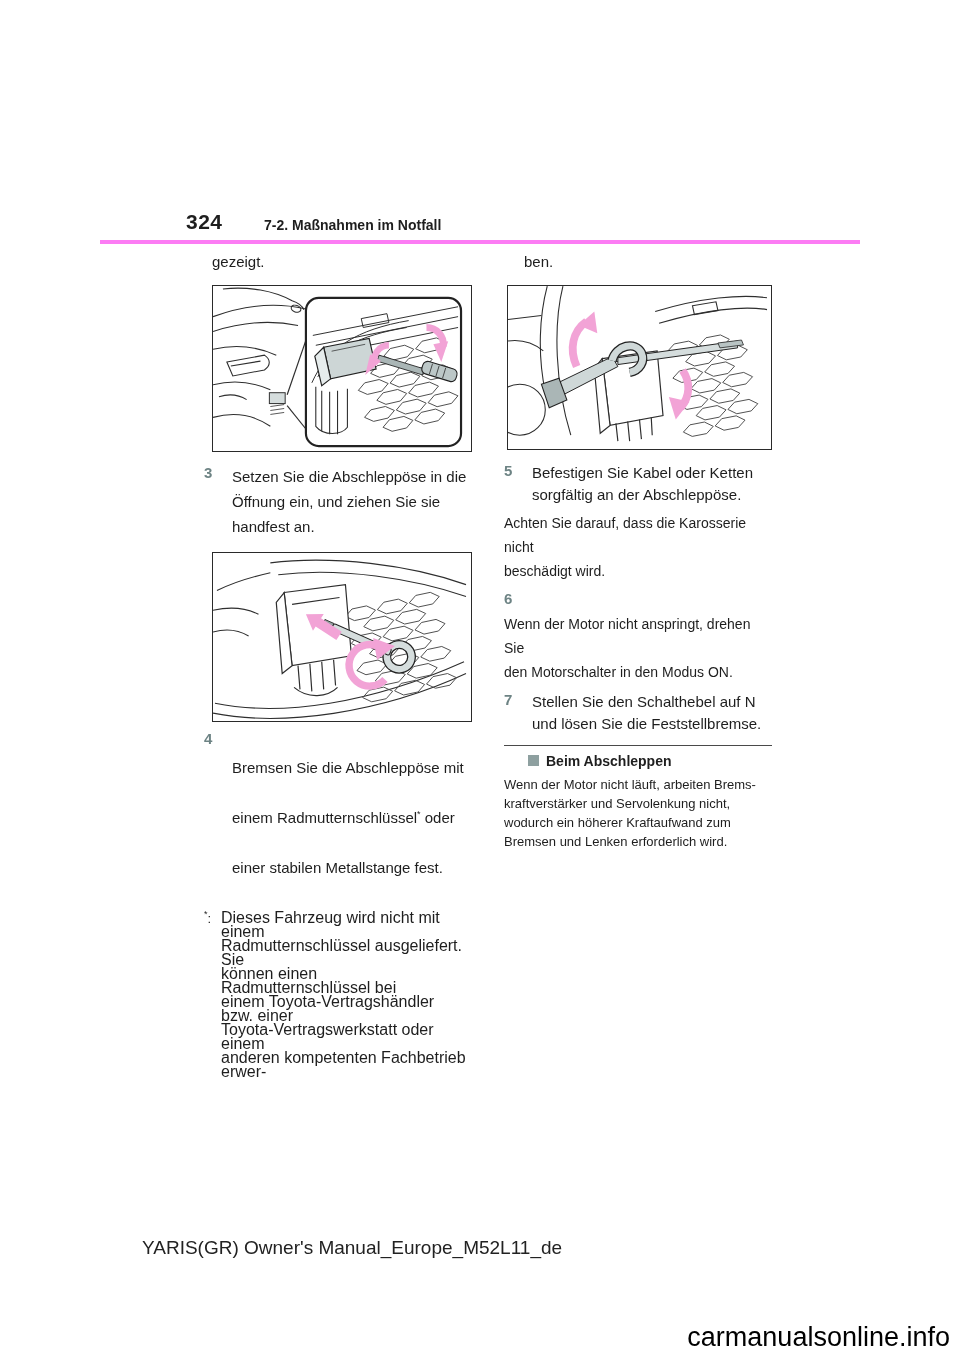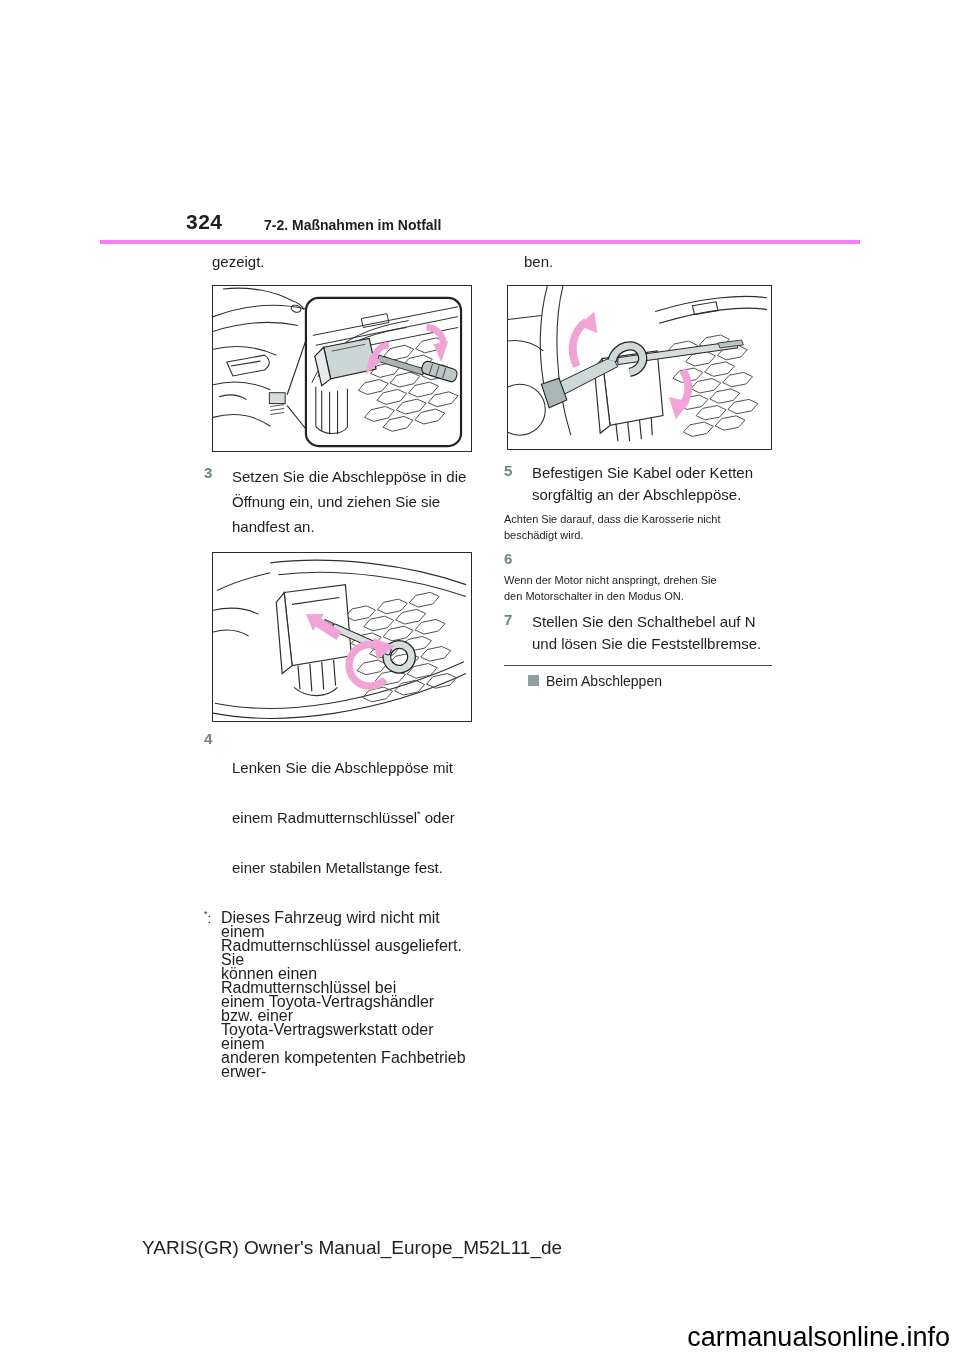--- a/index.html
+++ b/index.html
@@ -24,29 +24,29 @@
   .step .num{flex:none;width:28px;font-size:15px;font-weight:bold;color:#6d8384;}
   .step .stext{flex:1;font-size:15px;white-space:pre-line;}
   .col-left .step .stext, .col-left .step .sline{line-height:25px;}
   .col-right .step .stext{line-height:22px;}
   .col-right .step{margin-top:7px;}
   .col-right .step.first{margin-top:12px;}
   .step4{margin-top:8px;}
   .sline{font-size:15px;}
   sup{font-size:9px;line-height:0;vertical-align:6px;}
   
-  .note{font-size:11px;line-height:16px;white-space:pre-line;margin-top:5px;}
+  .note{font-size:14px;line-height:24px;white-space:pre-line;margin-top:5px;}
   
   .fn{display:flex;margin-top:6px;}
   .fnmark{flex:none;width:17px;font-size:13px;}
   .fntext{flex:1;font-size:16px;line-height:14px;white-space:pre-line;}
   
   .infobox{margin-top:10px;}
   .info-rule{border-top:1px solid #4a4a4a;height:0;margin-bottom:6px;}
-  .info-head{font-size:14px;font-weight:normal;line-height:18px;padding-left:24px;}
+  .info-head{font-size:14px;font-weight:bold;line-height:18px;padding-left:24px;}
   .sq{display:inline-block;width:11px;height:11px;background:#8ea0a0;margin-right:7px;}
   .info-text{font-size:13px;line-height:19px;white-space:pre-line;margin-top:5px;}
   
   .footer{position:absolute;left:142px;top:1237px;font-size:19px;color:#222;}
   .watermark{position:absolute;right:10px;top:1322px;font-size:27px;color:#000000;}
 </style>
 </head>
 <body>
 
 <div class="page">
@@ -195,21 +195,21 @@
         <g>
           <path d="M170,96 A21,21 0 1 0 174,128" stroke="#f2a3d6" stroke-width="7.5" fill="none"></path>
           <polygon points="162,86 184,94 166,108" fill="#f2a3d6"></polygon>
         </g>
       </svg>
     </figure>
 
     <div class="step step4">
       <span class="num">4</span>
       <div class="stext">
-        <div class="sline">Lenken Sie die Abschleppöse mit</div>
+        <div class="sline">Bremsen Sie die Abschleppöse mit</div>
         <div class="sline"><span>einem Radmutternschlüssel</span><sup>*</sup><span> oder</span></div>
         <div class="sline">einer stabilen Metallstange fest.</div>
       </div>
     </div>
 
     <div class="fn">
       <span class="fnmark"><sup>*</sup><span>:</span></span>
       <div class="fntext">Dieses Fahrzeug wird nicht mit einem
 Radmutternschlüssel ausgeliefert. Sie
 können einen Radmutternschlüssel bei
@@ -294,18 +294,22 @@
 
     <div class="step">
       <span class="num">7</span>
       <div class="stext">Stellen Sie den Schalthebel auf N
 und lösen Sie die Feststellbremse.</div>
     </div>
 
     <div class="infobox">
       <div class="info-rule"></div>
       <div class="info-head"><span class="sq"></span><span>Beim Abschleppen</span></div>
+      <div class="info-text">Wenn der Motor nicht läuft, arbeiten Brems-
+kraftverstärker und Servolenkung nicht,
+wodurch ein höherer Kraftaufwand zum
+Bremsen und Lenken erforderlich wird.</div>
     </div>
   </div>
 
   <div class="footer">YARIS(GR) Owner's Manual_Europe_M52L11_de</div>
   <div class="watermark">carmanualsonline.info</div>
 </div>
 
 </body></html>

